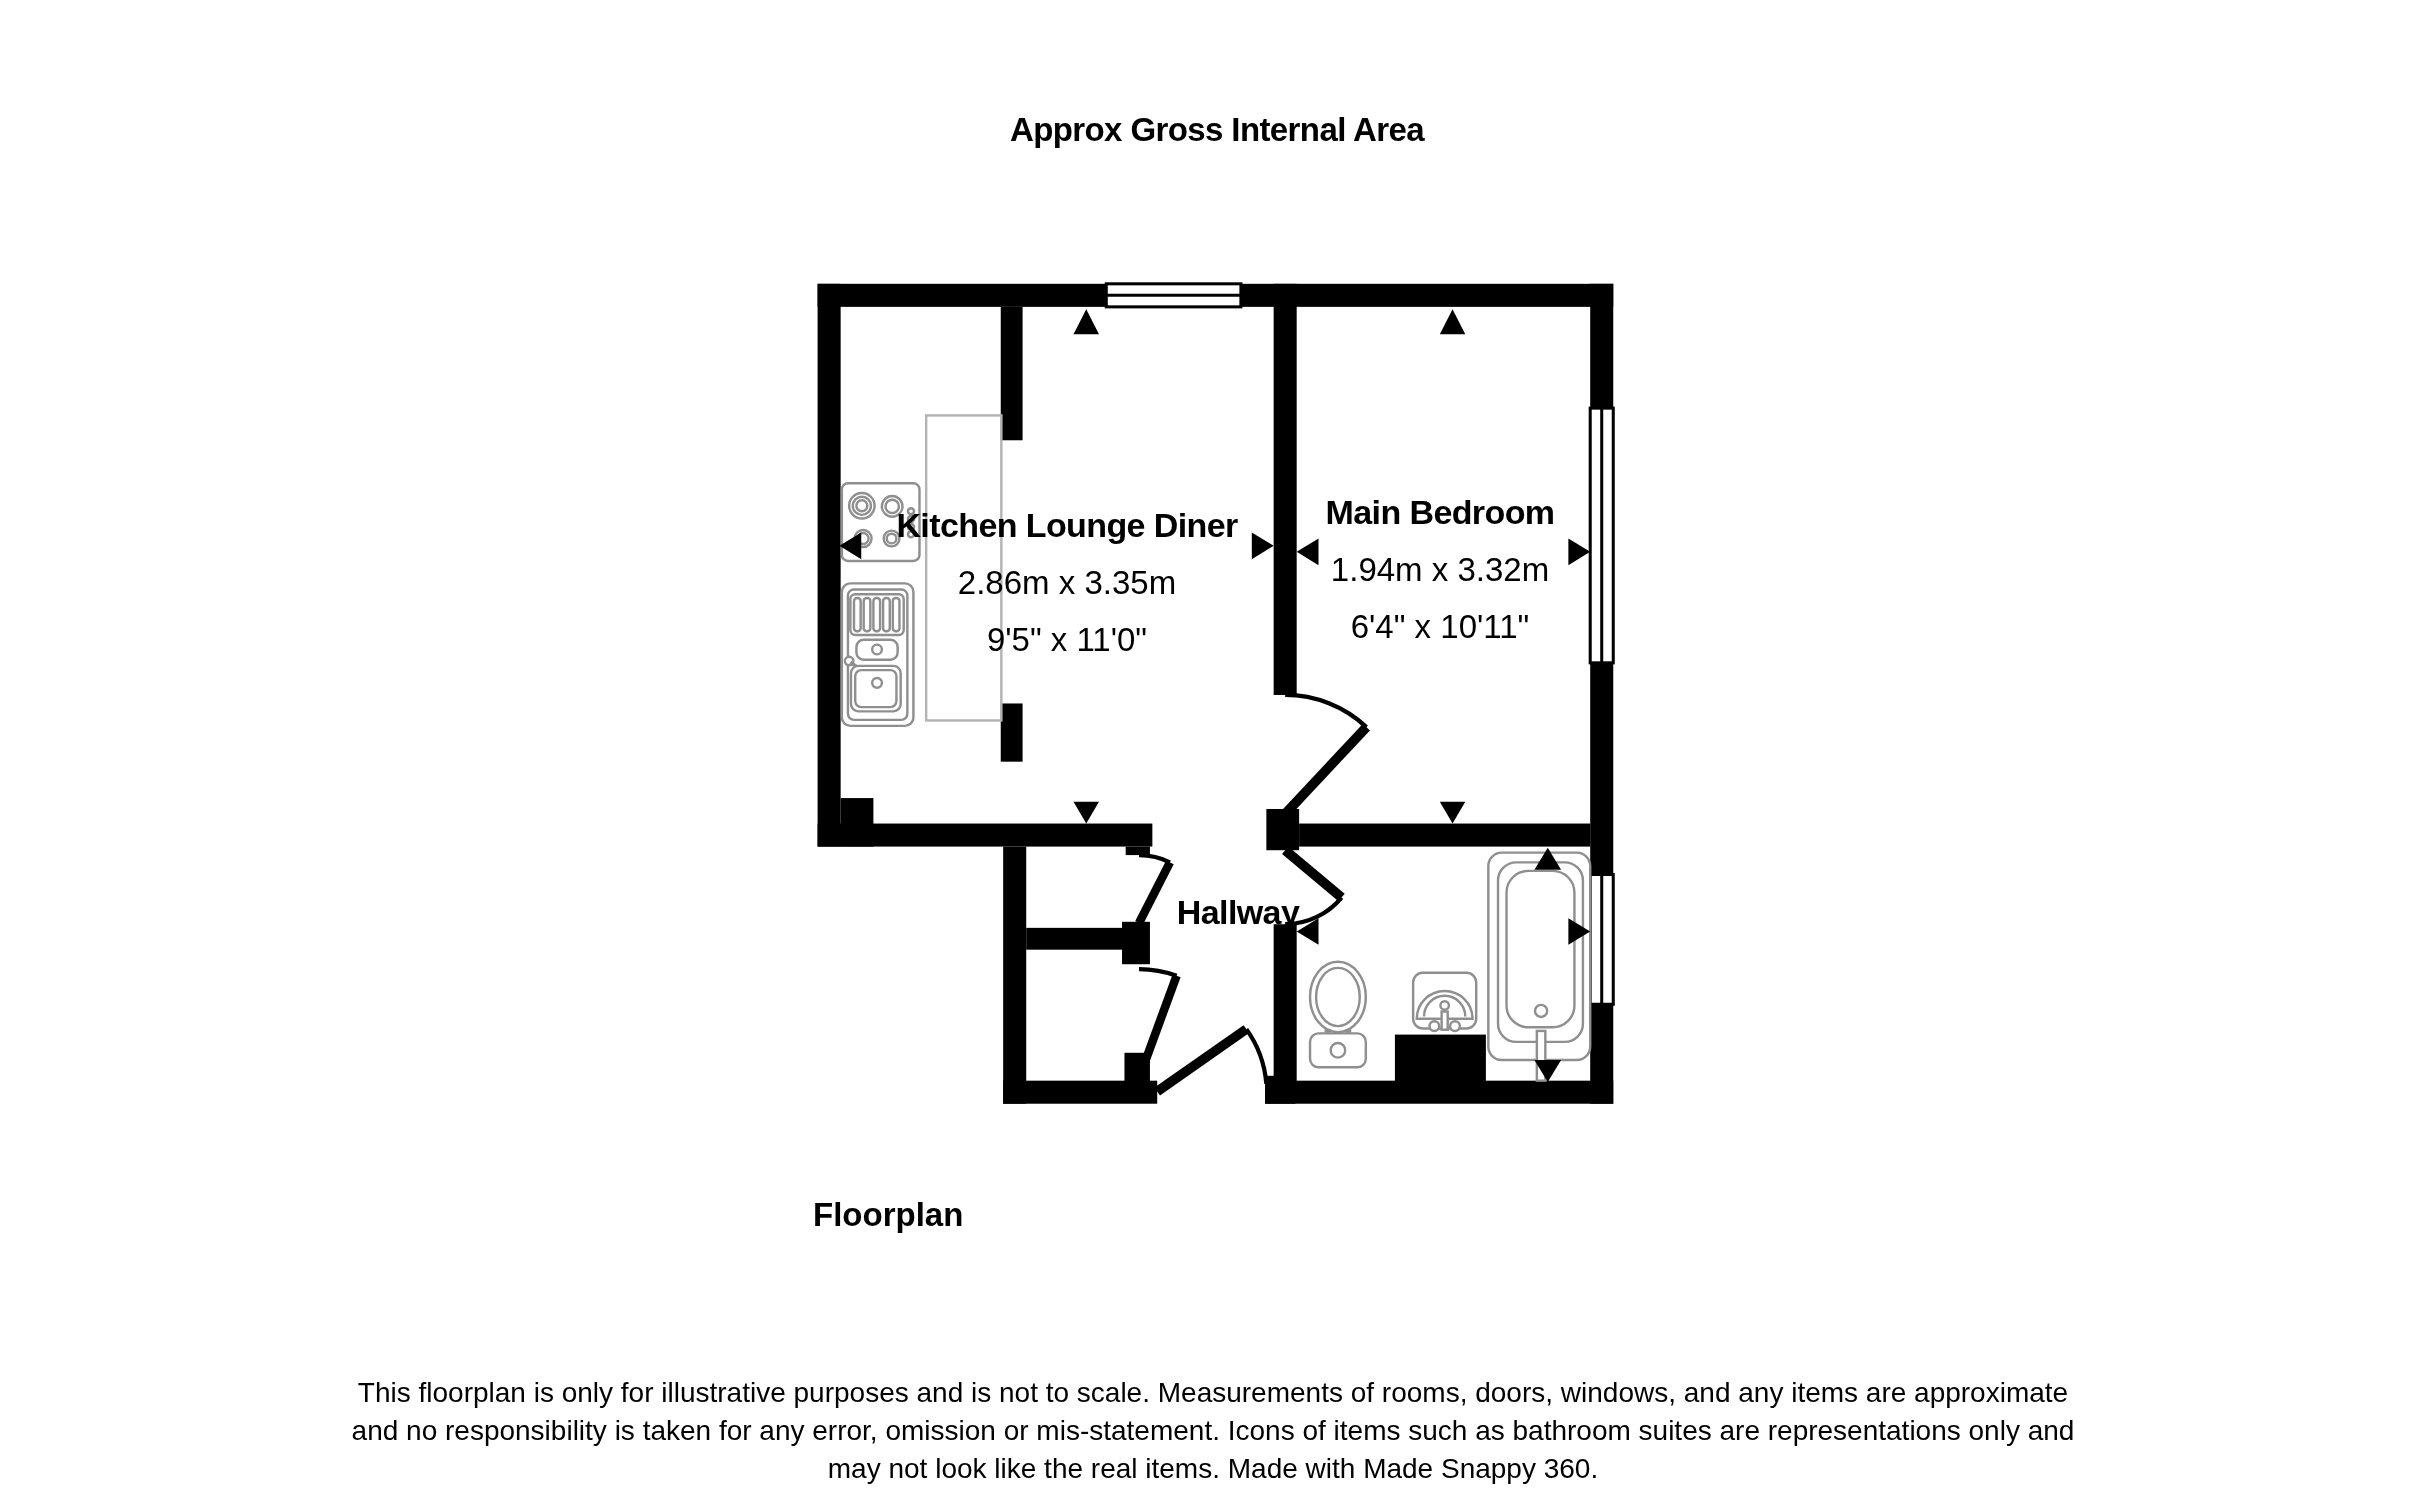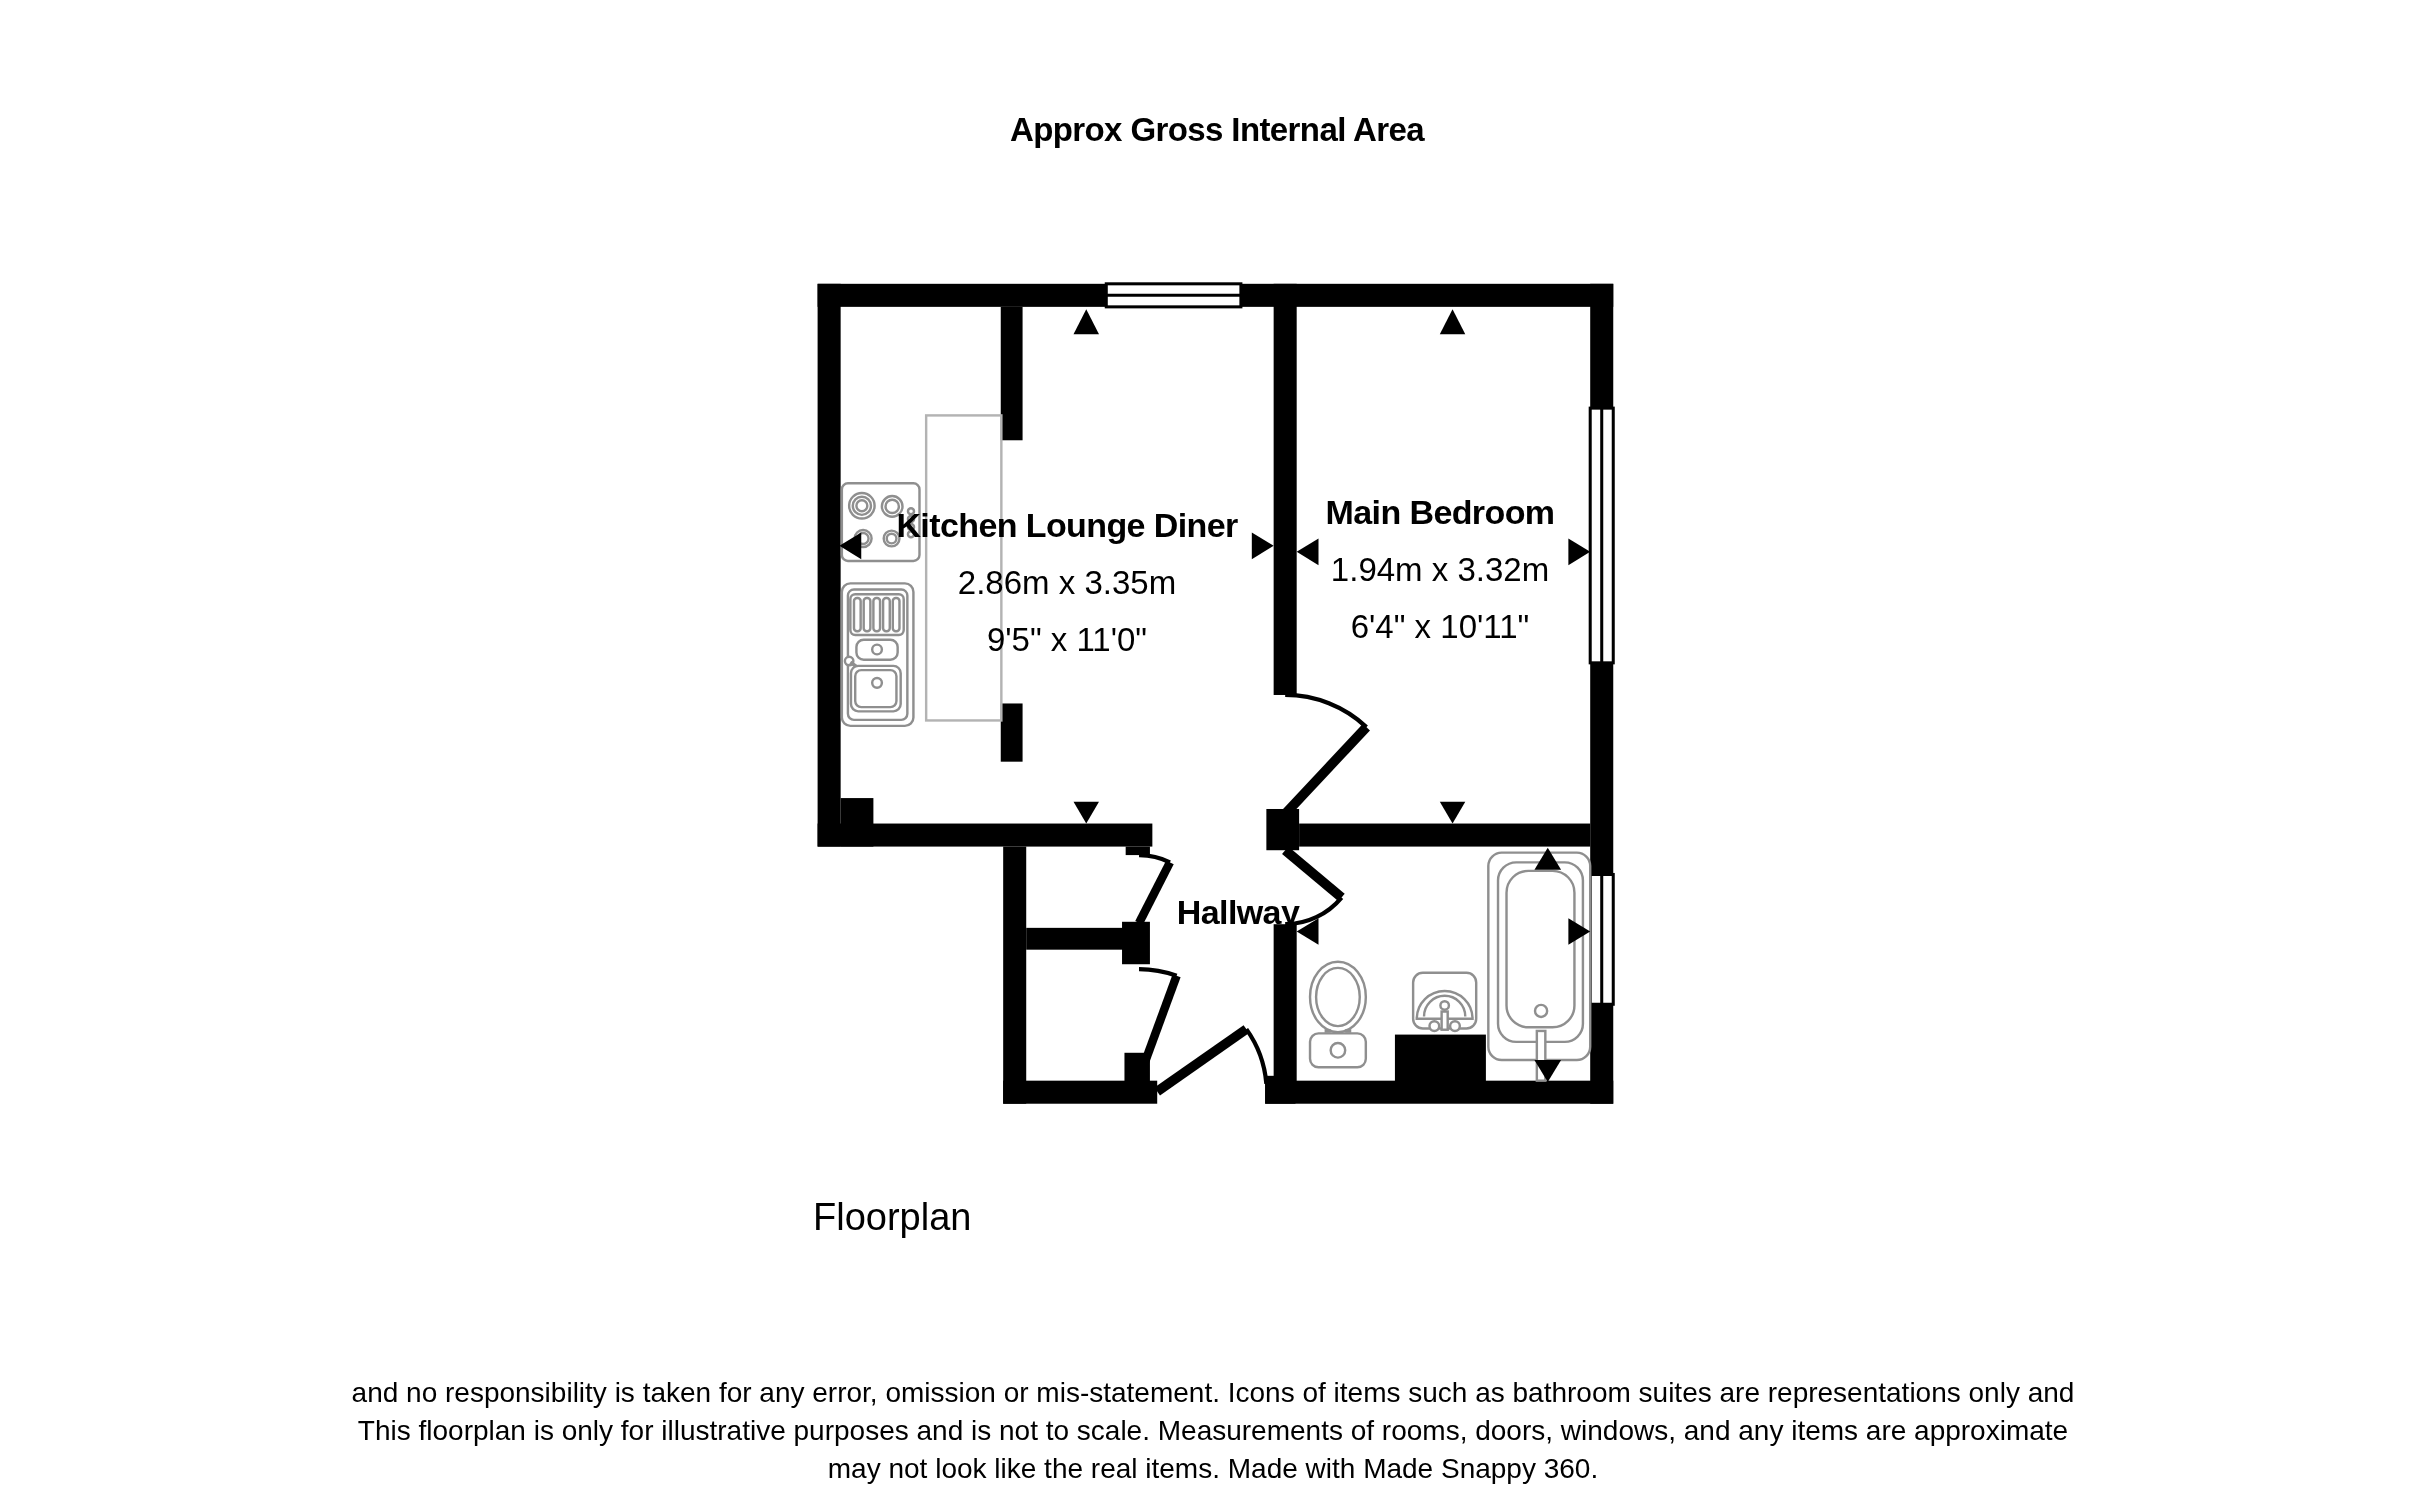--- a/index.html
+++ b/index.html
@@ -20,21 +20,21 @@
   .title-block { line-height: 64px; font-size: 33px; font-weight: 700; letter-spacing: -0.6px; }
 
   .room-label { }
   .room-name { font-size: 34px; font-weight: 700; letter-spacing: -0.6px; }
   .room-metric, .room-imperial { font-size: 33px; font-weight: 400; }
   .lh94 div { line-height: 57px; }
   .lh80 div { line-height: 49px; }
 
   .hallway-label { font-size: 34px; font-weight: 700; line-height: 36px; letter-spacing: -0.6px; }
 
-  .caption { font-size: 38px; font-weight: 400; }
+  .caption { font-size: 33px; font-weight: 700; }
 
   .disclaimer {
     position: absolute;
     left: 0; width: 2426px;
     text-align: center;
     font-size: 28px;
     line-height: 38px;
     font-weight: 400;
   }
 </style>
@@ -203,19 +203,19 @@
     <div class="room-metric">1.94m x 3.32m</div>
     <div class="room-imperial">6'4" x 10'11"</div>
   </div>
 
   <div class="txt center-x hallway-label" style="left:1238px; top:894px;">Hallway</div>
 
 
   <div class="txt caption" style="left:813px; top:1196px;">Floorplan</div>
 
   <div class="disclaimer" style="top:1374px;">
+    <div>This floorplan is only for illustrative purposes and is not to scale. Measurements of rooms, doors, windows, and any items are approximate</div>
     <div>and no responsibility is taken for any error, omission or mis-statement. Icons of items such as bathroom suites are representations only and</div>
-    <div>This floorplan is only for illustrative purposes and is not to scale. Measurements of rooms, doors, windows, and any items are approximate</div>
     <div>may not look like the real items. Made with Made Snappy 360.</div>
   </div>
 
 </div>
 
 
 </body></html>

